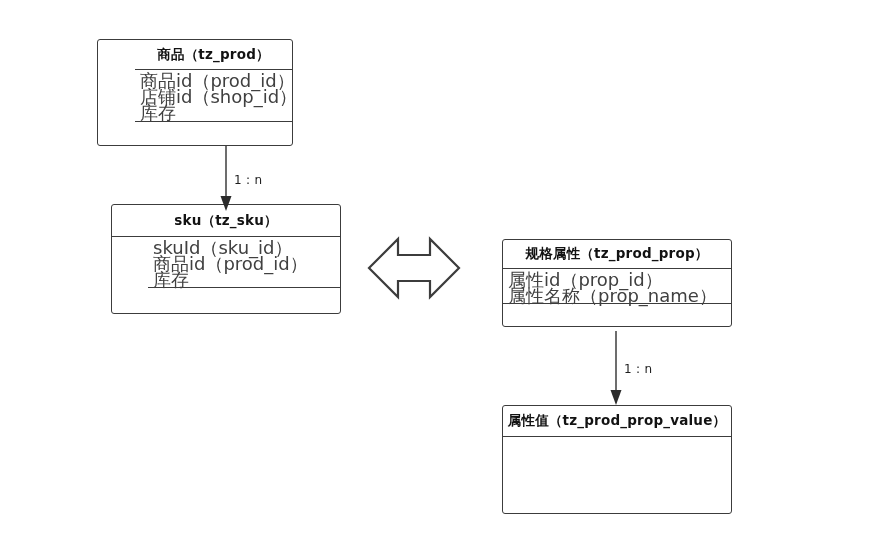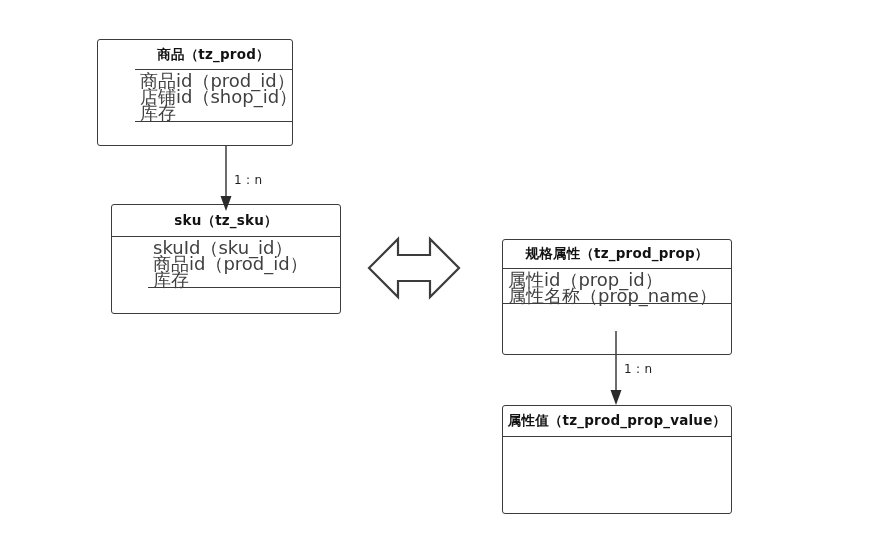--- a/index.html
+++ b/index.html
@@ -64,21 +64,21 @@
 
   
   #box-prod        { left: 97px; top: 39px;  width: 196px; height: 107px; padding-left: 37px; }
   #box-prod .entity-header  { height: 30px; }
   #box-prod .entity-attrs   { height: 52px; }
 
   #box-sku         { left: 111px; top: 204px; width: 230px; height: 110px; }
   #box-sku .entity-header   { height: 32px; }
   #box-sku .entity-attrs    { height: 51px; margin-left: 36px; }
 
-  #box-prop        { left: 502px; top: 239px; width: 230px; height: 116px; }
+  #box-prop        { left: 502px; top: 239px; width: 230px; height: 88px; }
   #box-prop .entity-header  { height: 29px; }
   #box-prop .entity-attrs   { height: 35px; }
 
   #box-propvalue   { left: 502px; top: 405px; width: 230px; height: 109px; }
   #box-propvalue .entity-header { height: 31px; }
   #box-propvalue .entity-attrs  { height: 51px; }
 
   
   .connector {
     position: absolute;

